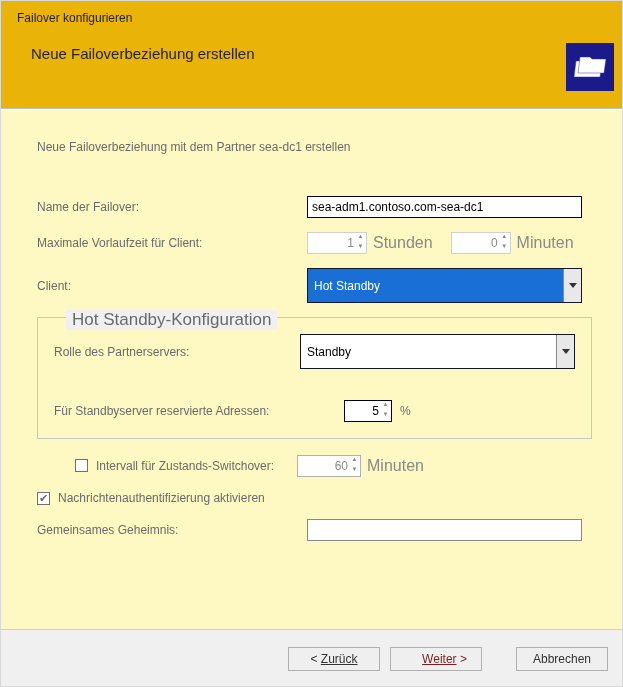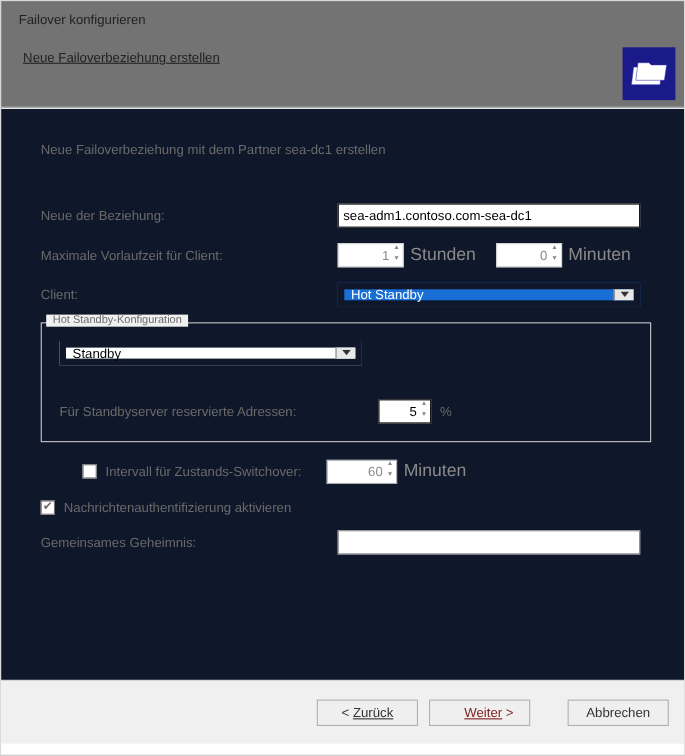--- a/index.html
+++ b/index.html
@@ -8,53 +8,52 @@
     padding: 0;
     font-family: "Segoe UI", Tahoma, sans-serif;
     font-size: 12px;
     width: 623px;
     height: 687px;
     background: #ffffff;
     overflow: hidden;
     border: 1px solid #d9d9d9;
   }
   .header {
-    background: #737373;
+    background: #eab308;
     padding: 8px 0 0 0;
-    height: 97px;
+    height: 108px;
     position: relative;
     border-bottom: 1px solid #c0c0c0;
   }
   .header-title {
     font-size: 12px;
     font-weight: 400;
     color: #222;
     padding-left: 16px;
     padding-top: 2px;
   }
   .header-subtitle {
-    font-size: 12px;
+    font-size: 15px;
     color: #222;
-    padding-left: 20px;
+    padding-left: 30px;
     padding-top: 20px;
-    text-decoration: underline;
   }
   .header-icon {
     position: absolute;
     right: 8px;
     top: 42px;
     width: 48px;
     height: 48px;
     background: #1a1a8a;
     display: flex;
     align-items: center;
     justify-content: center;
   }
   .body-panel {
-    background: #0f172a;
+    background: #fef9c3;
     border-top: 1px solid #ffffff;
     height: 520px;
     padding: 30px 30px 10px 36px;
     position: relative;
     color: #6a6a6a;
   }
   .body-heading {
     color: #6a6a6a;
     margin-bottom: 42px;
     font-size: 12px;
@@ -114,22 +113,22 @@
     flex: 1;
     font-size: 6px;
     line-height: 7px;
     color: #888;
     text-align: center;
   }
   .lead-hours .num-input { border: 1px solid #d0d0d0; }
   .inline-label { color: #8a8a8a; font-size:16px; margin-right: 12px;}
   .select {
     width: 275px;
-    height: 22px;
-    border: 6px solid #0f172a;
+    height: 35px;
+    border: 1px solid #0f172a;
     background: #fff;
     color: #000;
     position: relative;
     font-size: 12px;
     display: flex;
     align-items: center;
   }
   .select.selected {
     background: #1a6fd6;
     color: #fff;
@@ -150,25 +149,25 @@
   .select-btn svg { width: 8px; height: 6px; }
   .groupbox {
     border: 1px solid #c8c8c8;
     position: relative;
     padding: 16px 16px 12px 16px;
     margin: 8px 0 16px 0;
   }
   .groupbox-title {
     position: absolute;
     top: -8px;
-    left: 4px;
+    left: 28px;
     background: #f0f0f0;
     padding: 0 6px;
     color: #6a6a6a;
-    font-size: 10px;
+    font-size: 17px;
   }
   .groupbox .label { width: 255px; }
   .checkbox-row {
     display: flex;
     align-items: center;
     margin: 10px 0 14px 0;
     gap: 8px;
   }
   .checkbox {
     width: 13px;
@@ -226,21 +225,21 @@
         <polygon points="8,6 18,6 20,8 34,8 32,22 6,22"></polygon>
       </g>
     </svg>
   </div>
 </div>
 
 <div class="body-panel">
   <div class="body-heading">Neue Failoverbeziehung mit dem Partner sea-dc1 erstellen</div>
 
   <div class="row">
-    <div class="label">Neue der Beziehung:</div>
+    <div class="label">Name der Failover:</div>
     <div class="field-area">
       <input class="text-input" value="sea-adm1.contoso.com-sea-dc1" style="">
     </div>
   </div>
 
   <div class="row lead-hours">
     <div class="label">Maximale Vorlaufzeit für Client:</div>
     <div class="field-area">
       <span class="spinner-box">
         <input class="num-input" value="1" style="">
@@ -272,20 +271,21 @@
             </svg>
         </div>
       </div>
     </div>
   </div>
 
   <div class="groupbox">
     <div class="groupbox-title">Hot Standby-Konfiguration</div>
 
     <div class="row">
+      <div class="label">Rolle des Partnerservers:</div>
       <div class="field-area">
         <div class="select">
           <div class="select-text">Standby</div>
           <div class="select-btn">
             <svg viewBox="0 0 8 6">
                 <polygon points="0,0 8,0 4,5" fill="#333"></polygon>
               </svg>
           </div>
         </div>
       </div>

